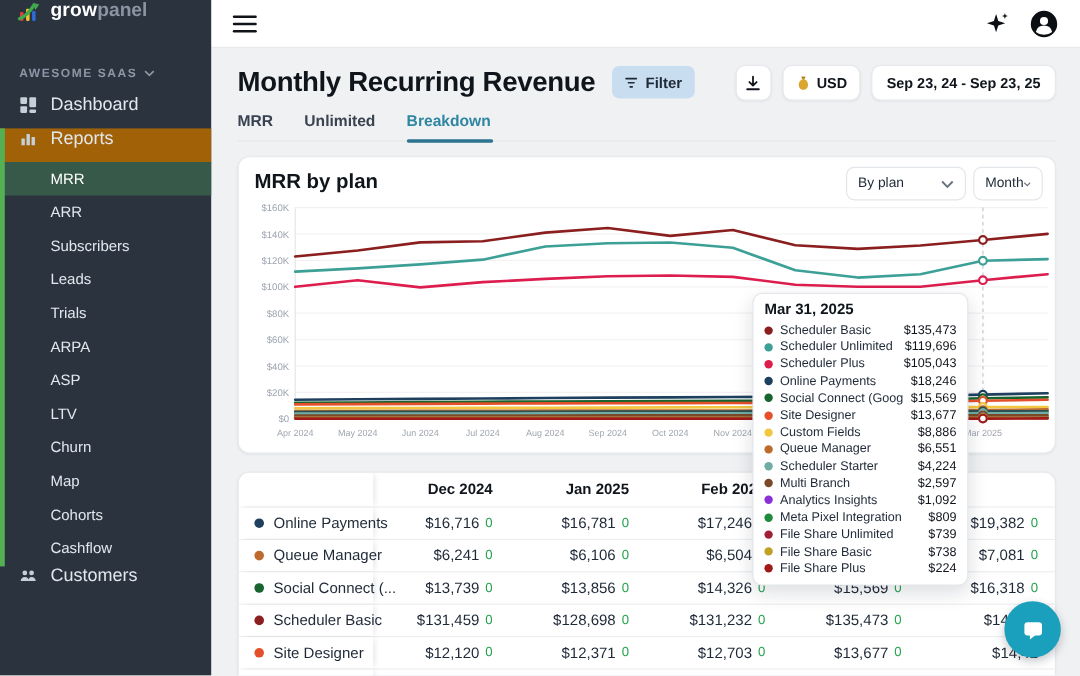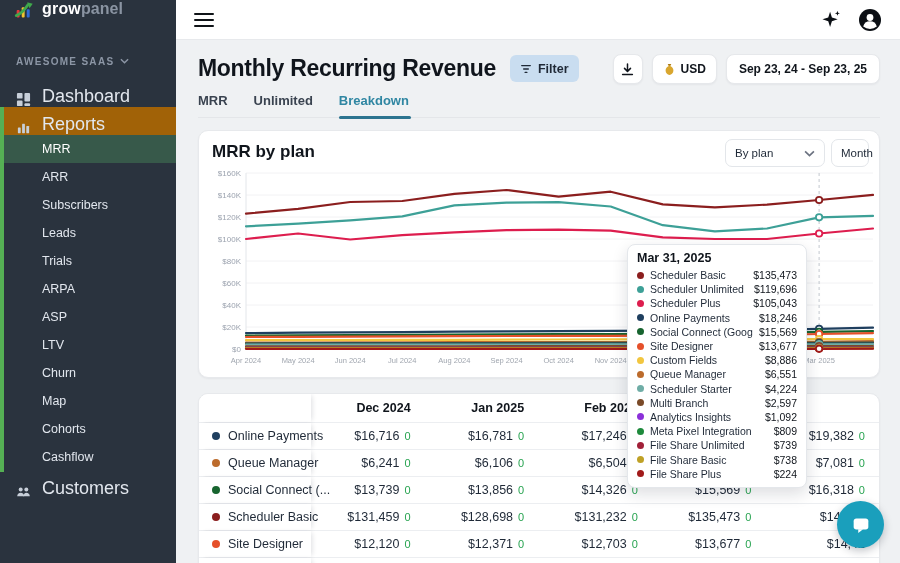--- a/index.html
+++ b/index.html
@@ -10,22 +10,22 @@
   
   .sidebar { position:absolute; left:0; top:0; width:176px; height:563px;
     background:#2A333E; color:#DFE5EC; z-index:20; }
   .side-logo { height:40px; display:flex; align-items:flex-start; gap:7px; padding-left:13px; }
   .side-logo .grow { font-size:16px; font-weight:bold; color:#FFFFFF; letter-spacing:.2px; }
   .side-logo .panel { font-size:16px; font-weight:bold; color:#8A94A2; }
   .workspace { margin-top:9px; height:24px; display:flex; align-items:center; gap:6px;
     padding-left:16px; font-size:10px; font-weight:bold; letter-spacing:1.3px; color:#8C96A5; cursor:pointer; }
   .nav { position:relative; margin-top:6px; }
   .accent-bar { position:absolute; left:0; top:28px; width:4px; height:365px; background:#55B054; z-index:2; }
-  .nav-item { height:28px; display:flex; align-items:flex-end; gap:10px; padding-left:16px;
-    font-size:18px; color:#E2E7EE; cursor:pointer; position:relative; }
+  .nav-item { height:28px; display:flex; align-items:flex-start; gap:10px; padding-left:16px;
+    font-size:15px; color:#E2E7EE; cursor:pointer; position:relative; }
   .nav-item .nicon { width:16px; height:16px; color:#C7CFD9; flex:0 0 16px; display:flex; align-items:center; }
   .nav-item.group-head { background:#a16207; }
   .sub-item { height:28px; display:flex; align-items:center; padding-left:42px;
     font-size:12.5px; color:#E2E7EE; cursor:pointer; }
   .sub-item.active { background:#37594A; color:#FFFFFF; }
 
   
   .topbar { position:absolute; left:176px; top:0; width:724px; height:40px; background:#FFFFFF;
     border-bottom:1px solid #E7E9EC; z-index:10; display:flex; align-items:center; }
   .hamburger { margin-left:18px; width:20px; height:14px; display:flex; flex-direction:column;
@@ -60,21 +60,21 @@
   .chart-card { position:absolute; left:22px; top:90px; width:682px; height:248px;
     background:#FFFFFF; border:1px solid #E7E9EC; border-radius:10px;
     box-shadow:0 1px 2px rgba(16,24,40,.05); }
   .chart-title { position:absolute; left:13px; top:11px; font-size:17px; font-weight:bold;
     color:#10151C; z-index:3; }
   .chart-selects { position:absolute; right:10px; top:8px; display:flex; gap:6px; z-index:3; }
   .select { height:28px; background:#FFFFFF; border:1px solid #E3E6EA; border-radius:7px;
     display:flex; align-items:center; justify-content:space-between; padding:0 9px;
     font-size:11.5px; color:#1F2937; cursor:pointer; }
   .select.byplan { width:100px; }
-  .select.month { width:38px; }
+  .select.month { width:58px; }
   #chart-svg { position:absolute; left:0; top:0; z-index:1; }
 
   
   .tooltip { position:absolute; left:451px; top:204px; width:180px; z-index:50;
     background:#FFFFFF; border:1px solid #E4E7EB; border-radius:8px;
     box-shadow:0 6px 16px rgba(16,24,40,.14); padding:6px 9px 6px 9px; }
   .tt-title { font-size:12.5px; font-weight:bold; color:#10151C; height:17px; }
   .tt-row { height:14.2px; display:flex; align-items:center; gap:6px; white-space:nowrap; }
   .tt-dot { width:7px; height:7px; border-radius:50%; flex:0 0 7px; }
   .tt-name { font-size:10.5px; color:#1F2937; flex:1; overflow:hidden; }

